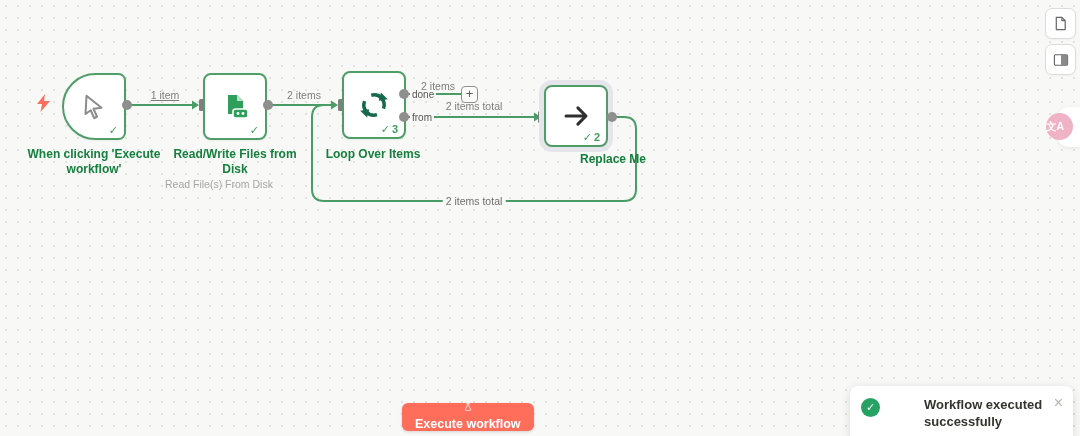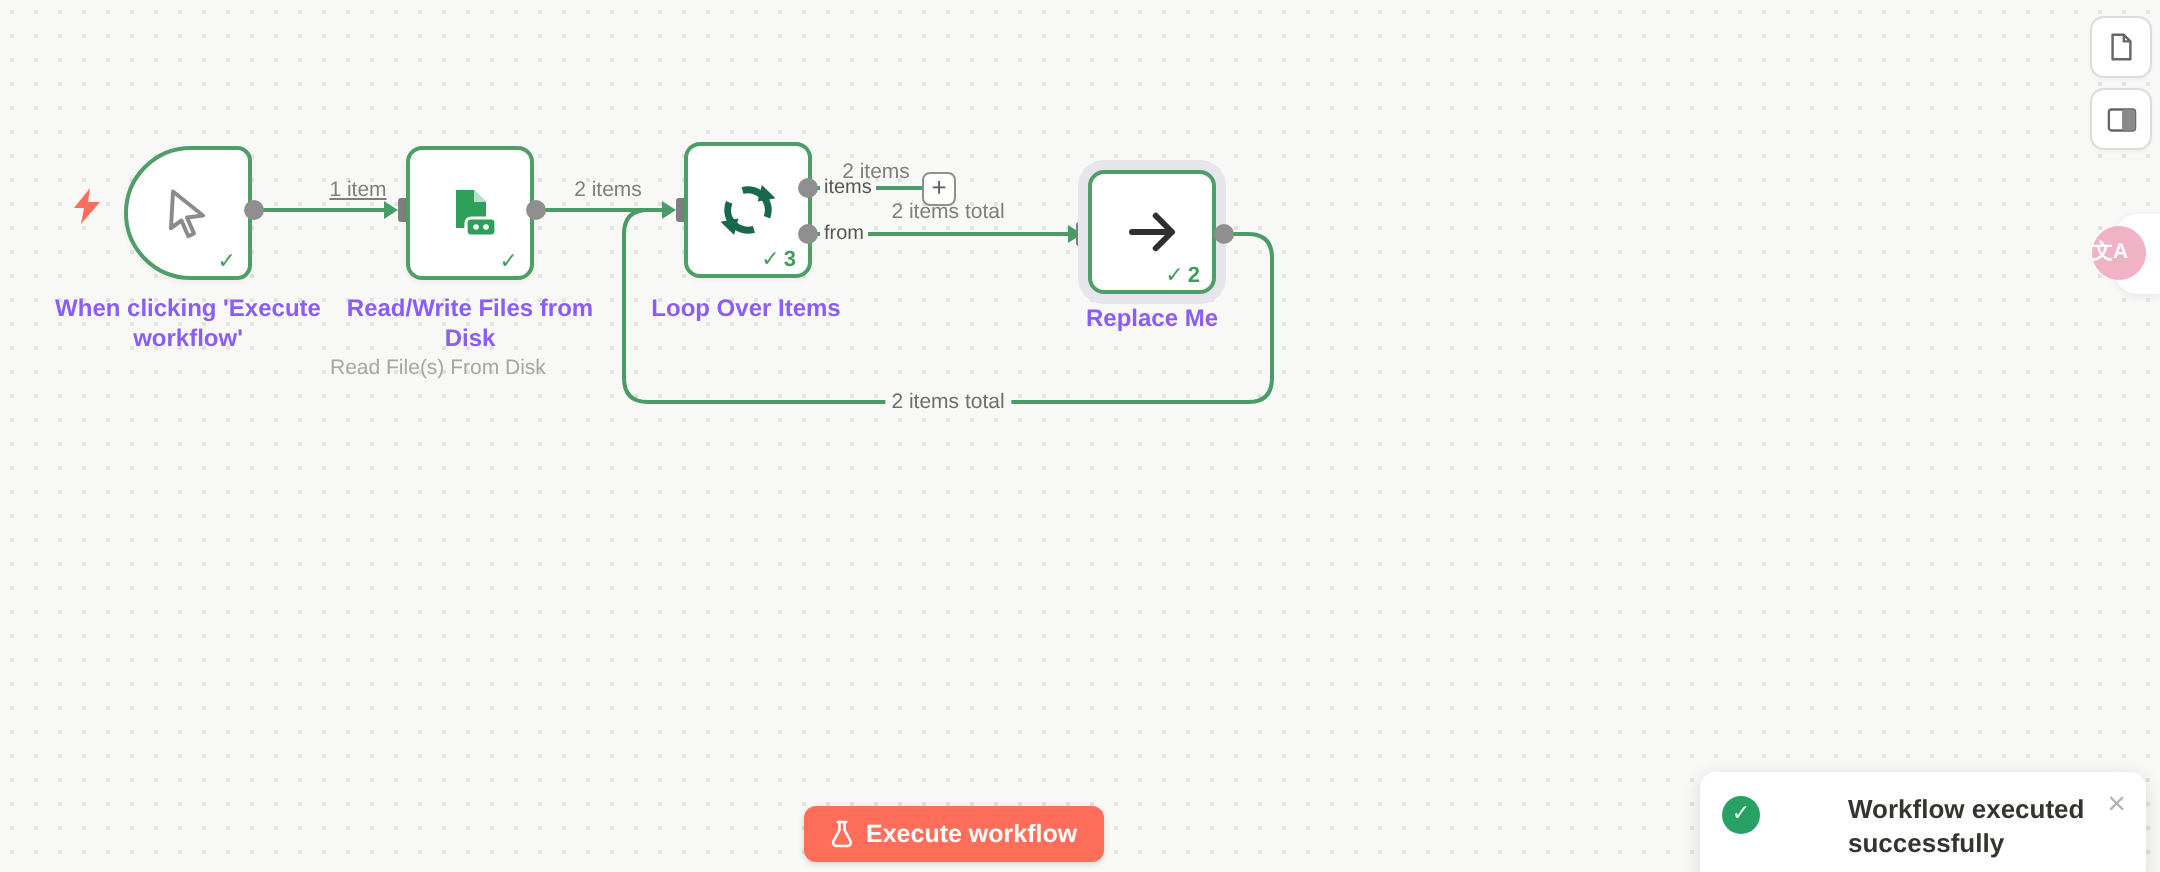--- a/index.html
+++ b/index.html
@@ -13,42 +13,42 @@
 
   
   .node { position:absolute; background:#fff; border:2px solid #4f9e68; border-radius:8px;
           box-shadow:0 1px 3px rgba(0,0,0,0.05); display:flex; align-items:center; justify-content:center; }
   .node-trigger { border-radius:36px 8px 8px 36px; }
   .node-selected { box-shadow:0 0 0 5px #e7e5ec; }
   .node-check { position:absolute; right:6px; bottom:1px; color:#3f9e5b; font-size:11px; font-weight:700;
                 display:flex; gap:2px; align-items:baseline; }
   .node-check .cnt { font-size:11px; font-weight:700; }
   .node-title { position:absolute; width:140px; text-align:center; font-size:12px; line-height:15px;
-                font-weight:700; color:#8b5cf6; }
+                font-weight:700; color:#15803d; }
   .node-subtitle { position:absolute; width:140px; font-size:10.5px; color:#a6a6a3; }
 
   
   .port-out { position:absolute; width:10px; height:10px; border-radius:50%; background:#8f8f8f; }
   .port-in  { position:absolute; width:6px; height:12px; border-radius:1.5px; background:#7f7f7f; }
 
   
   .conn-label { position:absolute; transform:translateX(-50%); font-size:10.5px; color:#7e7e7b;
                 white-space:nowrap; }
   .conn-label.on-line { background:#f8f8f7; padding:0 3px; transform:translate(-50%,-50%); color:#6e6e6b; }
   .port-name { position:absolute; transform:translate(0,-50%); font-size:10px; color:#565656;
                background:#f8f8f7; padding:0 2px; }
 
   .add-btn { position:absolute; width:17px; height:17px; background:#fdfdfc; border:1.5px solid #8f8f8f;
              border-radius:4px; color:#5c5c5c; font-size:13px; line-height:14px; text-align:center; cursor:pointer; }
 
   
   .execute-btn { position:absolute; left:402px; top:403px; height:28px; padding:0 13px;
                  background:#ff6e5b; border:none; border-radius:6px; color:#fff; font-size:12.5px;
                  font-weight:700; display:flex; align-items:center; gap:6px; cursor:pointer;
-                 font-family:inherit; box-shadow:0 1px 3px rgba(0,0,0,0.15); }
+                 font-family:inherit; box-shadow:0 1px 3px rgba(0,0,0,0.15);flex-direction:column; }
 
   
   .toast { position:absolute; left:850px; top:386px; width:223px; height:58px; background:#fff;
            border-radius:8px; box-shadow:0 2px 10px rgba(0,0,0,0.12); }
   .toast-check { position:absolute; left:11px; top:12px; width:19px; height:19px; border-radius:50%;
                  background:#27a164; color:#fff; font-size:11px; font-weight:700; text-align:center;
                  line-height:19px; }
   .toast-msg { position:absolute; left:38px; top:10px; width:150px; font-size:13px; line-height:17px;
                font-weight:700; color:#35352f;margin-left:36px; }
   .toast-close { position:absolute; right:10px; top:8px; color:#b3b3b0; font-size:16px; cursor:pointer; }
@@ -93,21 +93,21 @@
   <svg width="30" height="30" viewBox="0 0 24 24">
     <path d="M6 3 L18 12.6 L11.6 13.4 L14.4 19.8 L12.1 20.9 L9.4 14.6 L5.2 17.6 Z" fill="#ffffff" stroke="#8b8b8b" stroke-width="1.6" stroke-linejoin="round"></path>
   </svg>
   <span class="node-check">
     <span>✓</span>
   </span>
 </div>
 <div class="node-title" style="left:24px;top:147px;">When clicking 'Execute workflow'</div>
 <div class="port-out" style="left:122px;top:100px;"></div>
 
-<div class="conn-label" style="left:179px;top:89px;text-decoration:underline;">1 item</div>
+<div class="conn-label" style="left:165px;top:89px;text-decoration:underline;">1 item</div>
 
 <div class="port-in" style="left:199px;top:99px;"></div>
 <div class="node" style="left:203px;top:73px;width:64px;height:67px;">
   <svg width="32" height="32" viewBox="0 0 32 32">
     <path d="M9 4 h9 l6 6 v13 h-15 z" fill="#2e9e5b"></path>
     <path d="M18 4 v6 h6 z" fill="#b9e0c8"></path>
     <rect x="14" y="18" width="15" height="9" rx="2.5" fill="#2e9e5b" stroke="#ffffff" stroke-width="1.6"></rect>
     <circle cx="19" cy="22.5" r="1.4" fill="#ffffff"></circle>
     <circle cx="24" cy="22.5" r="1.4" fill="#ffffff"></circle>
   </svg>
@@ -129,39 +129,39 @@
     <polygon points="6.8,21.4 1.7,16.4 8.4,15.2" fill="#17684c"></polygon>
   </svg>
   <span class="node-check">
     <span>✓</span>
       <span class="cnt">3</span>
   </span>
 </div>
 <div class="node-title" style="left:303px;top:147px;">Loop Over Items</div>
 <div class="port-out" style="left:399px;top:89px;"></div>
 <div class="port-out" style="left:399px;top:112px;"></div>
-<div class="port-name" style="left:410px;top:94px;">items</div>
+<div class="port-name" style="left:410px;top:94px;">done</div>
 <div class="port-name" style="left:410px;top:117px;">from</div>
 
 <div class="conn-label" style="left:438px;top:80px;">2 items</div>
 <div class="add-btn" style="left:461px;top:86px;">+</div>
 
 <div class="conn-label" style="left:474px;top:100px;">2 items total</div>
 
 <div class="port-in" style="left:538px;top:111px;"></div>
 <div class="node node-selected" style="left:544px;top:85px;width:64px;height:62px;">
   <svg width="30" height="30" viewBox="0 0 24 24">
     <path d="M4 12 H 19 M13.5 5.5 L20 12 L13.5 18.5" fill="none" stroke="#2f2f2f" stroke-width="2.4" stroke-linecap="round" stroke-linejoin="round"></path>
   </svg>
   <span class="node-check">
     <span>✓</span>
       <span class="cnt">2</span>
   </span>
 </div>
-<div class="node-title" style="left:506px;top:152px;">Replace Me</div>
+<div class="node-title" style="left:506px;top:152px;text-align:right;">Replace Me</div>
 <div class="port-out" style="left:607px;top:112px;"></div>
 
 <div class="conn-label on-line" style="left:474px;top:201px;">2 items total</div>
 
 <button class="execute-btn">
   <svg width="12" height="14" viewBox="0 0 16 18">
     <path d="M5.2 1 h5.6 M6.3 1 v5.4 L2.2 13.9 A2.3 2.3 0 0 0 4.3 17 h7.4 a2.3 2.3 0 0 0 2.1-3.1 L9.7 6.4 V1" fill="none" stroke="#ffffff" stroke-width="1.7" stroke-linecap="round" stroke-linejoin="round"></path>
   </svg>
   <span>Execute workflow</span>
 </button>

